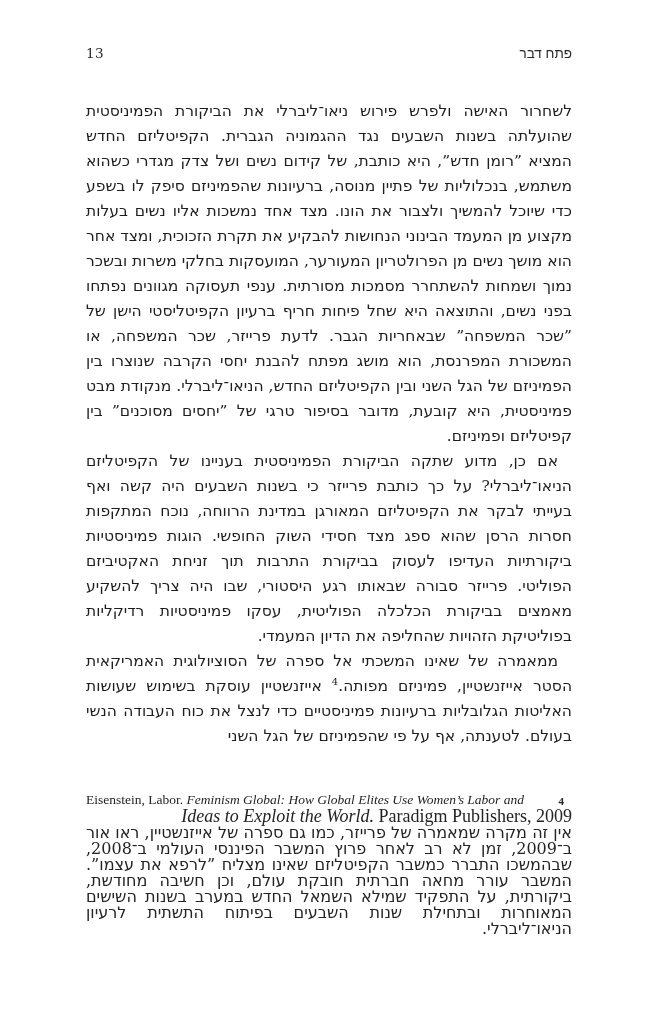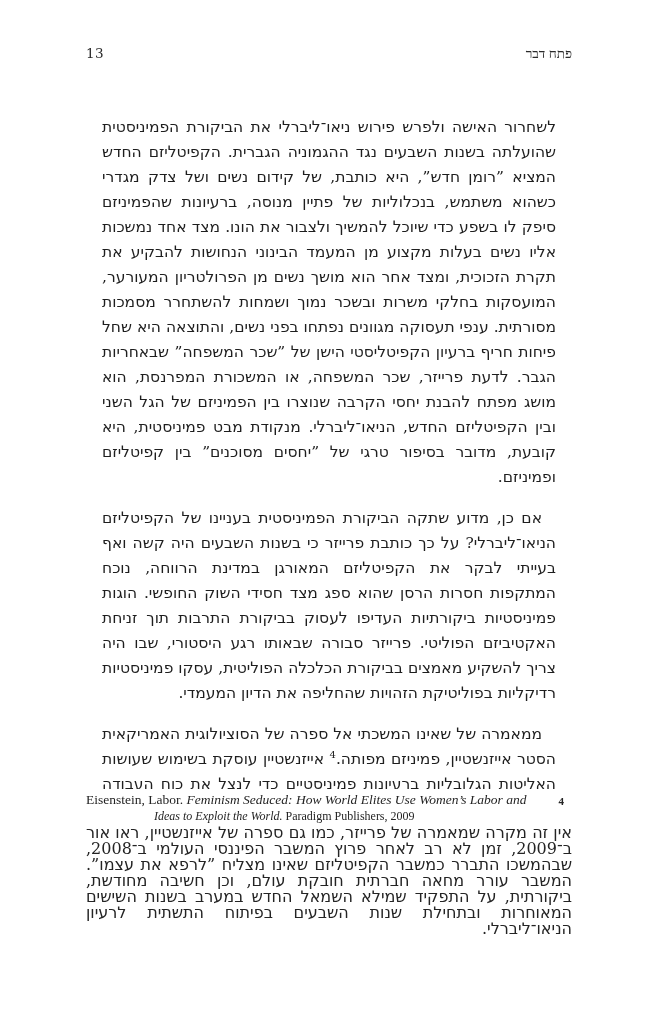--- a/index.html
+++ b/index.html
@@ -27,38 +27,38 @@
     align-items: baseline;
     font-size: 13.5px;
     color: #2a2a2a;
   }
   .running-header .page-number {
     font-family: "DejaVu Serif", serif;
     letter-spacing: 0.5px;
   }
   .running-header .header-title {
     direction: rtl;
-    font-family: Liberation Serif, serif;
+    font-family: Liberation Sans, sans-serif;
   }
   
   .body-text {
     position: absolute;
     top: 99px;
     left: 86px;
     width: 486px;
     max-height: 690px;
     overflow: hidden;
     direction: rtl;
     text-align: justify;
     font-size: 15.5px;
     line-height: 25px;
     color: #1e1e1e;
   }
   .body-text p {
-    margin: 16px;
+    margin: 0;
     padding: 0;
   }
   .body-text p.indented {
     text-indent: 14px;
   }
   .body-text sup.footnote-ref {
     font-size: 10px;
     line-height: 0;
     vertical-align: 6px;
     font-family: "DejaVu Serif", serif;
@@ -87,24 +87,24 @@
   .fn-number {
     position: absolute;
     right: 8px;
     top: 1px;
     font-size: 11px;
     font-weight: bold;
     font-family: "Liberation Serif", "DejaVu Serif", serif;
   }
   .fn-citation-line2 {
     direction: ltr;
-    text-align: left;
+    text-align: right;
     padding-left: 68px;
     font-family: "Liberation Serif", "DejaVu Serif", serif;
-    font-size: 12px;
+    font-size: 18px;
     line-height: 16px;
   }
   .fn-hebrew {
     margin-top: 1px;
     direction: rtl;
     text-align: justify;
     font-size: 16px;
     line-height: 16px;
     font-family: "DejaVu Serif", "DejaVu Sans", serif;
   }
@@ -119,18 +119,18 @@
     <span class="header-title">פתח דבר</span>
   </div>
 
   <div class="body-text">
     <p>לשחרור האישה ולפרש פירוש ניאו־ליברלי את הביקורת הפמיניסטית שהועלתה בשנות השבעים נגד ההגמוניה הגברית. הקפיטליזם החדש המציא ”רומן חדש”, היא כותבת, של קידום נשים ושל צדק מגדרי כשהוא משתמש, בנכלוליות של פתיין מנוסה, ברעיונות שהפמיניזם סיפק לו בשפע כדי שיוכל להמשיך ולצבור את הונו. מצד אחד נמשכות אליו נשים בעלות מקצוע מן המעמד הבינוני הנחושות להבקיע את תקרת הזכוכית, ומצד אחר הוא מושך נשים מן הפרולטריון המעורער, המועסקות בחלקי משרות ובשכר נמוך ושמחות להשתחרר מסמכות מסורתית. ענפי תעסוקה מגוונים נפתחו בפני נשים, והתוצאה היא שחל פיחות חריף ברעיון הקפיטליסטי הישן של ”שכר המשפחה” שבאחריות הגבר. לדעת פרייזר, שכר המשפחה, או המשכורת המפרנסת, הוא מושג מפתח להבנת יחסי הקרבה שנוצרו בין הפמיניזם של הגל השני ובין הקפיטליזם החדש, הניאו־ליברלי. מנקודת מבט פמיניסטית, היא קובעת, מדובר בסיפור טרגי של ”יחסים מסוכנים” בין קפיטליזם ופמיניזם.</p>
     <p class="indented">אם כן, מדוע שתקה הביקורת הפמיניסטית בעניינו של הקפיטליזם הניאו־ליברלי? על כך כותבת פרייזר כי בשנות השבעים היה קשה ואף בעייתי לבקר את הקפיטליזם המאורגן במדינת הרווחה, נוכח המתקפות חסרות הרסן שהוא ספג מצד חסידי השוק החופשי. הוגות פמיניסטיות ביקורתיות העדיפו לעסוק בביקורת התרבות תוך זניחת האקטיביזם הפוליטי. פרייזר סבורה שבאותו רגע היסטורי, שבו היה צריך להשקיע מאמצים בביקורת הכלכלה הפוליטית, עסקו פמיניסטיות רדיקליות בפוליטיקת הזהויות שהחליפה את הדיון המעמדי.</p>
     <p class="indented"><span>ממאמרה של שאינו המשכתי אל ספרה של הסוציולוגית האמריקאית הסטר אייזנשטיין, פמיניזם מפותה.</span><sup class="footnote-ref">4</sup><span> אייזנשטיין עוסקת בשימוש שעושות האליטות הגלובליות ברעיונות פמיניסטיים כדי לנצל את כוח העבודה הנשי בעולם. לטענתה, אף על פי שהפמיניזם של הגל השני</span></p>
   </div>
 
   <div class="footnotes">
-    <div class="fn-citation-line1"><span>Eisenstein, Labor. </span><span class="italic">Feminism Seduced: How World Elites Use Women’s Labor and</span><span class="fn-number">4</span></div>
+    <div class="fn-citation-line1"><span>Eisenstein, Labor. </span><span class="italic">Feminism Global: How Global Elites Use Women’s Labor and</span><span class="fn-number">4</span></div>
     <div class="fn-citation-line2"><span class="italic">Ideas to Exploit the World.</span><span> Paradigm Publishers, 2009</span></div>
     <div class="fn-hebrew">אין זה מקרה שמאמרה של פרייזר, כמו גם ספרה של אייזנשטיין, ראו אור ב־2009, זמן לא רב לאחר פרוץ המשבר הפיננסי העולמי ב־2008, שבהמשכו התברר כמשבר הקפיטליזם שאינו מצליח ”לרפא את עצמו”. המשבר עורר מחאה חברתית חובקת עולם, וכן חשיבה מחודשת, ביקורתית, על התפקיד שמילא השמאל החדש במערב בשנות השישים המאוחרות ובתחילת שנות השבעים בפיתוח התשתית לרעיון הניאו־ליברלי.</div>
   </div>
 
 </div>
 
 </body></html>

